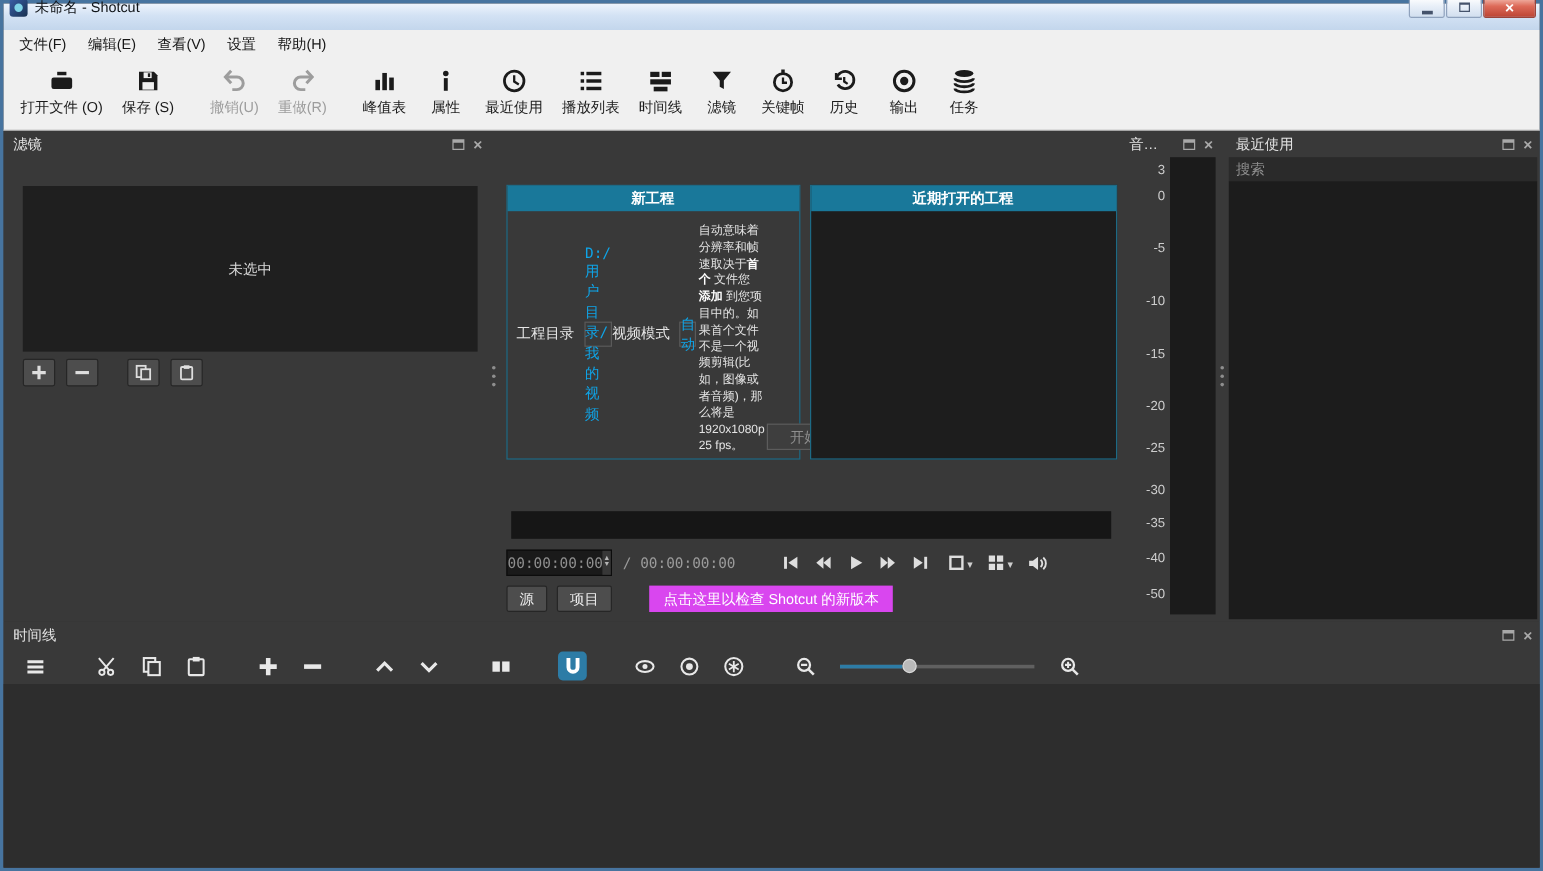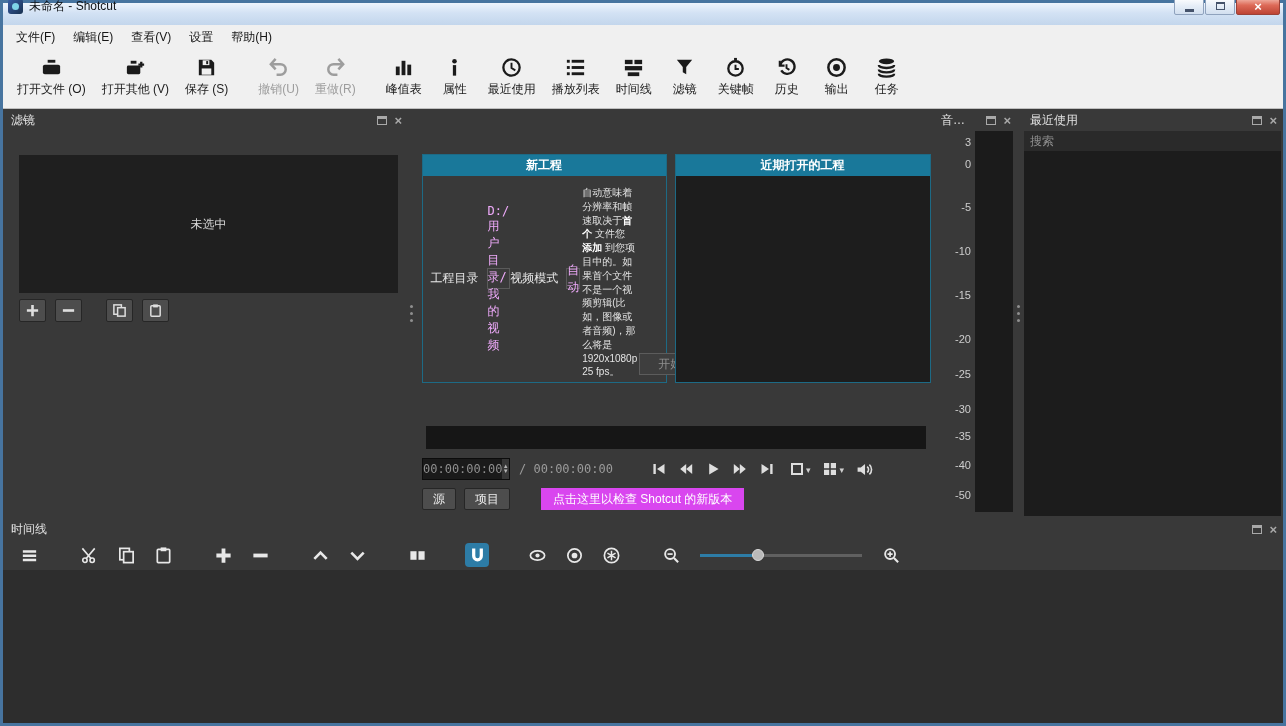--- a/index.html
+++ b/index.html
@@ -54,21 +54,21 @@
 
   
   .center-col { flex:1; min-width:0; display:flex; flex-direction:column; align-items:center; }
   .projects-row { display:flex; gap:8px; margin-top:45px; }
   .proj-panel { width:245px; height:229px; border:1px solid #1d6a85; display:flex; flex-direction:column; }
   .proj-panel.recent { width:256px; background:#1d1d1d; }
   .proj-header { height:21px; background:#19789a; color:#fff; font-weight:bold; display:flex; align-items:center; justify-content:center; flex:none; }
   .proj-body { flex:1; padding:8px 8px 6px; display:flex; flex-direction:row; }
   .proj-row { display:flex; align-items:center; margin-bottom:6px; }
   .proj-row .flabel { width:56px; color:#e6e6e6; flex:none; }
-  .field-btn { flex:1; height:21px; background:#3a3a3a; border:1px solid #5a5a5a; color:#f0abfc; display:flex; align-items:center; justify-content:center; font-family:"DejaVu Sans Mono","Liberation Mono",monospace; font-size:12px; }
+  .field-btn { flex:1; height:21px; background:#3a3a3a; border:1px solid #5a5a5a; color:#0ea5e9; display:flex; align-items:center; justify-content:center; font-family:"DejaVu Sans Mono","Liberation Mono",monospace; font-size:12px; }
   .field-btn.plain { font-family:"Liberation Sans",sans-serif; }
   .field-input { flex:1; height:21px; background:#232323; border:1px solid #121212; color:#eaeaea; padding:0 4px; font-size:12px; }
   .proj-desc { color:#e4e4e4; font-size:10px; line-height:1.38; padding:2px 2px 0; }
   .proj-desc b { color:#fff; }
   .start-row { margin-top:auto; display:flex; justify-content:center; padding-bottom:4px; }
   .start-btn { width:62px; height:22px; background:#3e3e3e; border:1px solid #5c5c5c; color:#8f8f8f; display:flex; align-items:center; justify-content:center; }
 
   
   .seek-bar { width:500px; height:23px; margin-top:43px; background:#161616; }
   .controls-row { width:508px; margin-top:9px; display:flex; align-items:center; color:#dcdcdc; }
@@ -146,28 +146,20 @@
   <div class="toolbar">
     <div class="tool-btn">
       <svg viewBox="0 0 24 24">
           <rect x="3" y="9" width="18" height="10" rx="2" fill="currentColor"></rect>
           <rect x="8" y="4" width="8" height="3" fill="currentColor"></rect>
         </svg>
       <span class="lbl">打开文件 (O)</span>
     </div>
     <div class="tool-btn">
       <svg viewBox="0 0 24 24">
-          <rect x="3" y="10" width="14" height="9" rx="1.5" fill="currentColor"></rect>
-          <rect x="7" y="5" width="6" height="3" fill="currentColor"></rect>
-          <path d="M18 6v6M15 9h6" stroke="currentColor" stroke-width="2.4" fill="none"></path>
-        </svg>
-      <span class="lbl">打开其他 (V)</span>
-    </div>
-    <div class="tool-btn">
-      <svg viewBox="0 0 24 24">
           <path d="M4 4h13l3 3v13H4z" fill="currentColor"></path>
           <rect x="8" y="4.5" width="7" height="5" fill="#f0f0f0"></rect>
           <rect x="11.7" y="5.3" width="2" height="3.2" fill="currentColor"></rect>
           <rect x="7" y="13" width="10" height="6.5" fill="#f0f0f0"></rect>
         </svg>
       <span class="lbl">保存 (S)</span>
     </div>
     <span class="tb-gap"></span>
     <div class="tool-btn disabled">
       <svg viewBox="0 0 24 24">

